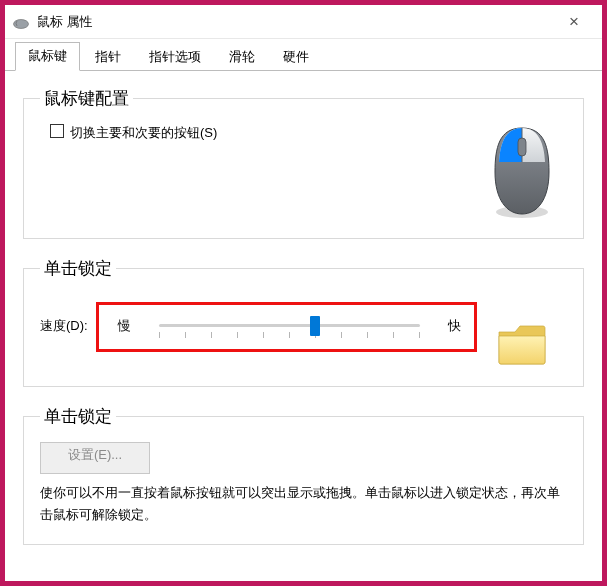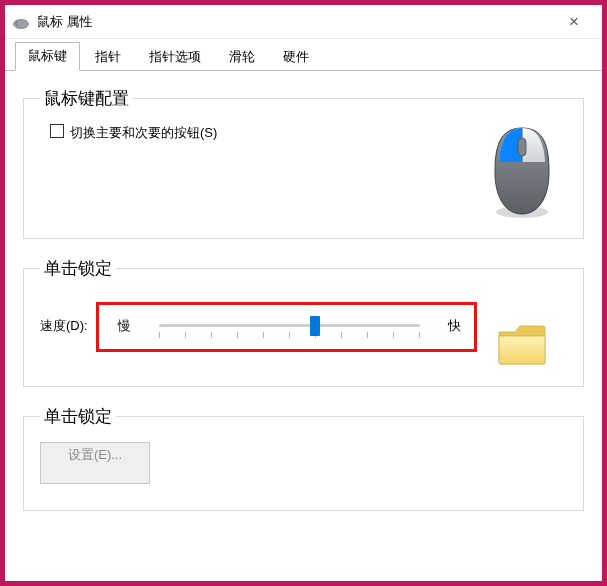--- a/index.html
+++ b/index.html
@@ -151,21 +151,21 @@
   }
 
   .settings-row {
     display: flex;
     align-items: center;
     justify-content: space-between;
     margin-bottom: 8px;
   }
   .btn {
     min-width: 110px;
-    height: 42px;
+    height: 32px;
     border: 1px solid #c8c8c8;
     background: #efefef;
     color: #8a8a8a;
     font-size: 13px;
     text-align: center;
     line-height: 24px;
     cursor: default;
   }
   .group3-desc { line-height: 1.7; margin-top: 6px; }
 </style>
@@ -269,16 +269,17 @@
           </svg>
         </div>
       </div>
     </fieldset>
 
     <fieldset class="group" style="margin-bottom:16px">
       <legend>单击锁定</legend>
       <div class="settings-row">
         <div class="btn">设置(E)...</div>
       </div>
+      <div class="group3-desc">使你可以不用一直按着鼠标按钮就可以突出显示或拖拽。单击鼠标以进入锁定状态，再次单击鼠标可解除锁定。</div>
     </fieldset>
 
   </div>
 </div>
 
 </body></html>

